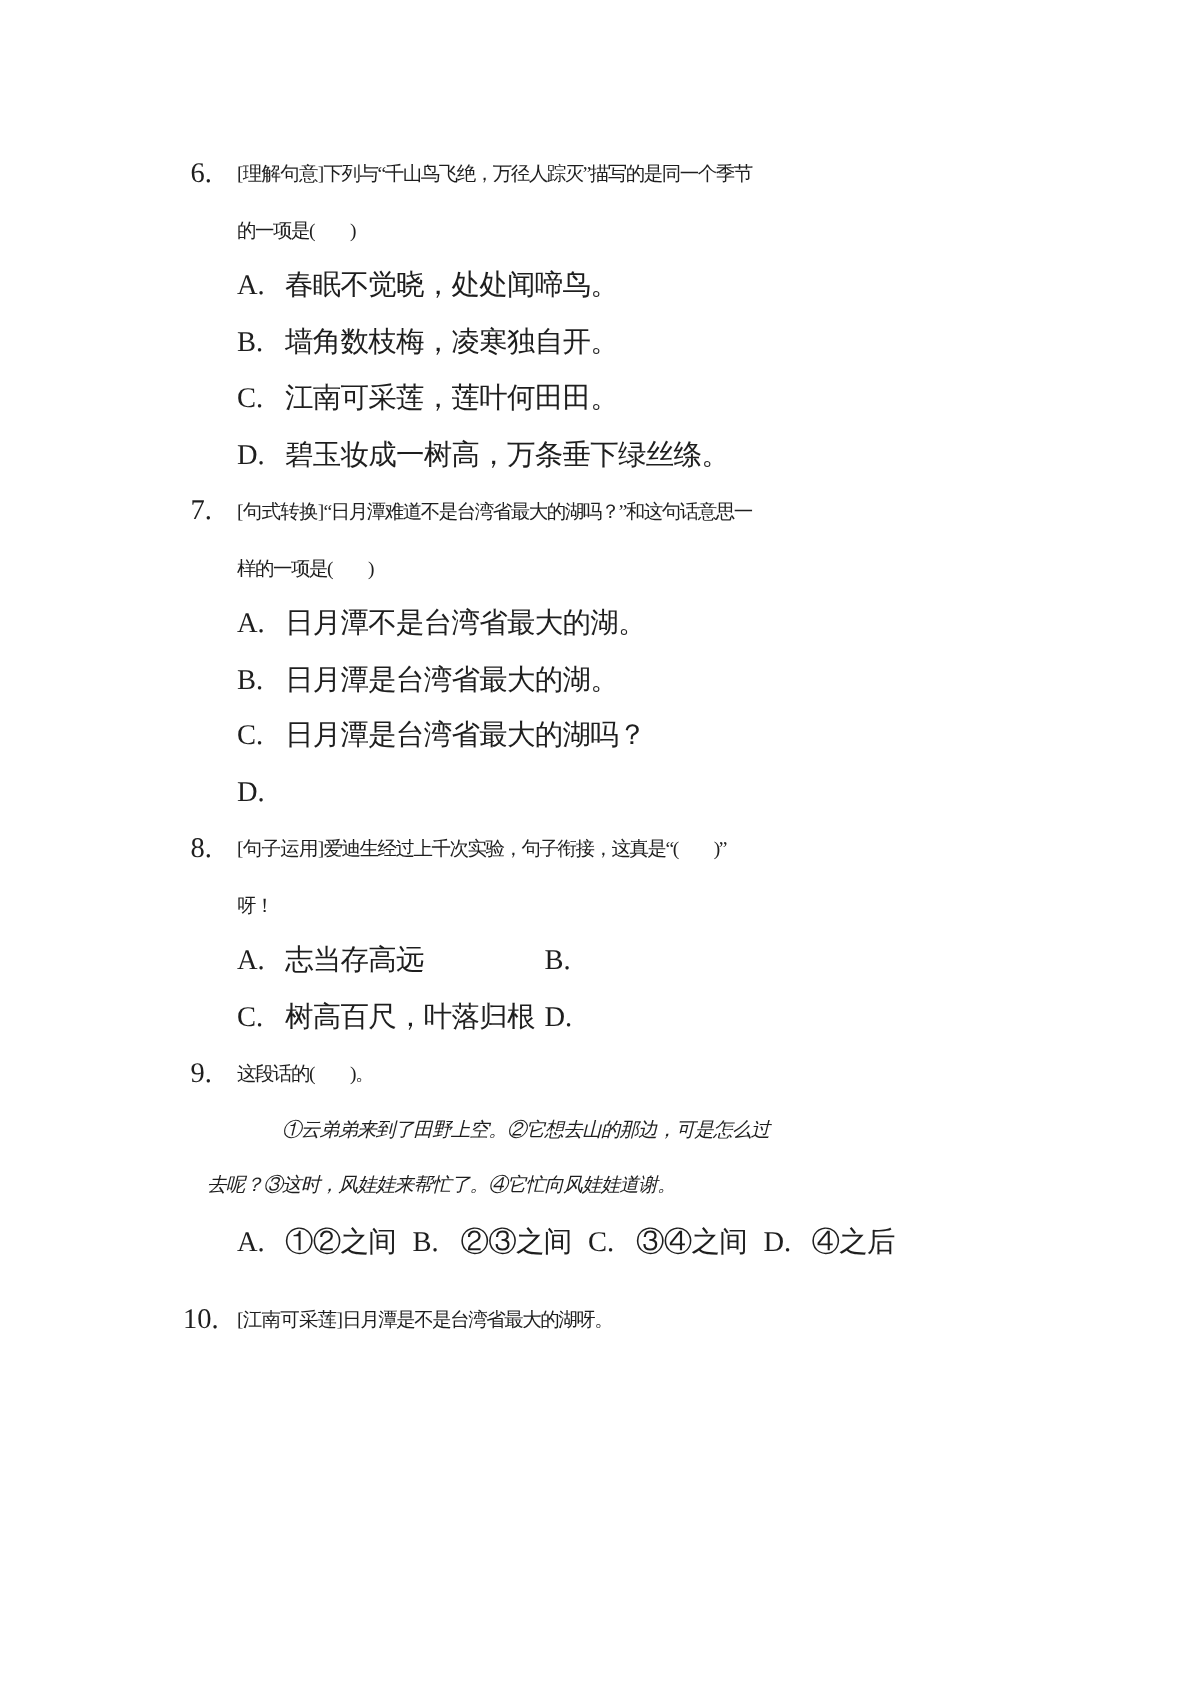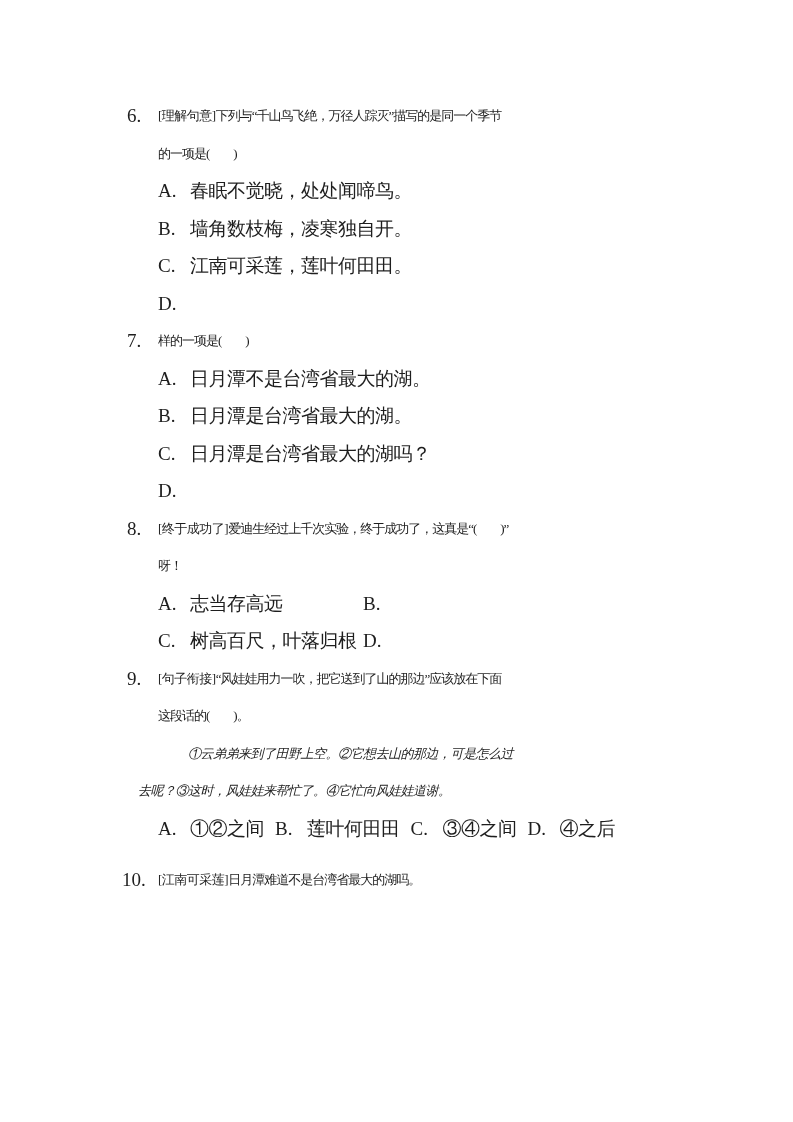--- a/index.html
+++ b/index.html
@@ -65,20 +65,21 @@
   .options.row {
     display: flex;
     flex-direction: row;
   }
   .options.row li { margin-right: 11px; }
   .options.row li:last-child { margin-right: 0; }
   
   .passage {
     font-style: italic;
     margin-left: -20px;
+    font-family: Liberation Mono, monospace;
   }
   .passage .line {
     letter-spacing: -0.5px;
   }
   .passage .line.first { padding-left: 50px; }
   .question.q-last { margin-top: 14px; }
 </style>
 </head>
 <body>
 
@@ -96,26 +97,28 @@
       <li>
           <span class="letter">B.</span>
           <span class="opt-text">墙角数枝梅，凌寒独自开。</span>
         </li>
       <li>
           <span class="letter">C.</span>
           <span class="opt-text">江南可采莲，莲叶何田田。</span>
         </li>
       <li>
           <span class="letter">D.</span>
+          <span class="opt-text">碧玉妆成一树高，万条垂下绿丝绦。</span>
         </li>
     </ul>
   </section>
 
   <section class="question">
     <span class="qnum">7.</span>
+    <div class="line"><span class="tag">[句式转换]</span><span>“日月潭难道不是台湾省最大的湖吗？”和这句话意思一</span></div>
     <div class="line">样的一项是(　　)</div>
     <ul class="options">
       <li>
           <span class="letter">A.</span>
           <span class="opt-text">日月潭不是台湾省最大的湖。</span>
         </li>
       <li>
           <span class="letter">B.</span>
           <span class="opt-text">日月潭是台湾省最大的湖。</span>
         </li>
@@ -124,21 +127,21 @@
           <span class="opt-text">日月潭是台湾省最大的湖吗？</span>
         </li>
       <li>
           <span class="letter">D.</span>
         </li>
     </ul>
   </section>
 
   <section class="question">
     <span class="qnum">8.</span>
-    <div class="line"><span class="tag">[终于成功了]</span><span>爱迪生经过上千次实验，终于成功了，这真是“(　　)”</span></div>
+    <div class="line"><span class="tag">[句子运用]</span><span>爱迪生经过上千次实验，句子衔接，这真是“(　　)”</span></div>
     <div class="line">呀！</div>
     <ul class="options grid2">
       <li>
           <span class="letter">A.</span>
           <span class="opt-text">志当存高远</span>
         </li>
       <li>
           <span class="letter">B.</span>
         </li>
       <li>
@@ -146,44 +149,43 @@
           <span class="opt-text">树高百尺，叶落归根</span>
         </li>
       <li>
           <span class="letter">D.</span>
         </li>
     </ul>
   </section>
 
   <section class="question">
     <span class="qnum">9.</span>
-    <div class="line"><span class="tag">[句子衔接]</span><span>“风娃娃用力一吹，把它送到了山的那边”应该放在下面</span></div>
     <div class="line">这段话的(　　)。</div>
     <div class="passage">
       <div class="line first">①云弟弟来到了田野上空。②它想去山的那边，可是怎么过</div>
       <div class="line">去呢？③这时，风娃娃来帮忙了。④它忙向风娃娃道谢。</div>
     </div>
     <ul class="options row">
       <li>
           <span class="letter">A.</span>
           <span class="opt-text">①②之间</span>
         </li>
       <li>
           <span class="letter">B.</span>
-          <span class="opt-text">莲叶何田田</span>
+          <span class="opt-text">②③之间</span>
         </li>
       <li>
           <span class="letter">C.</span>
           <span class="opt-text">③④之间</span>
         </li>
       <li>
           <span class="letter">D.</span>
           <span class="opt-text">④之后</span>
         </li>
     </ul>
   </section>
 
   <section class="question q-two-digit q-last">
     <span class="qnum">10.</span>
-    <div class="line"><span class="tag">[江南可采莲]</span><span>日月潭难道不是台湾省最大的湖吗。</span></div>
+    <div class="line"><span class="tag">[江南可采莲]</span><span>日月潭是不是台湾省最大的湖呀。</span></div>
   </section>
 
 </div>
 
 </body></html>

